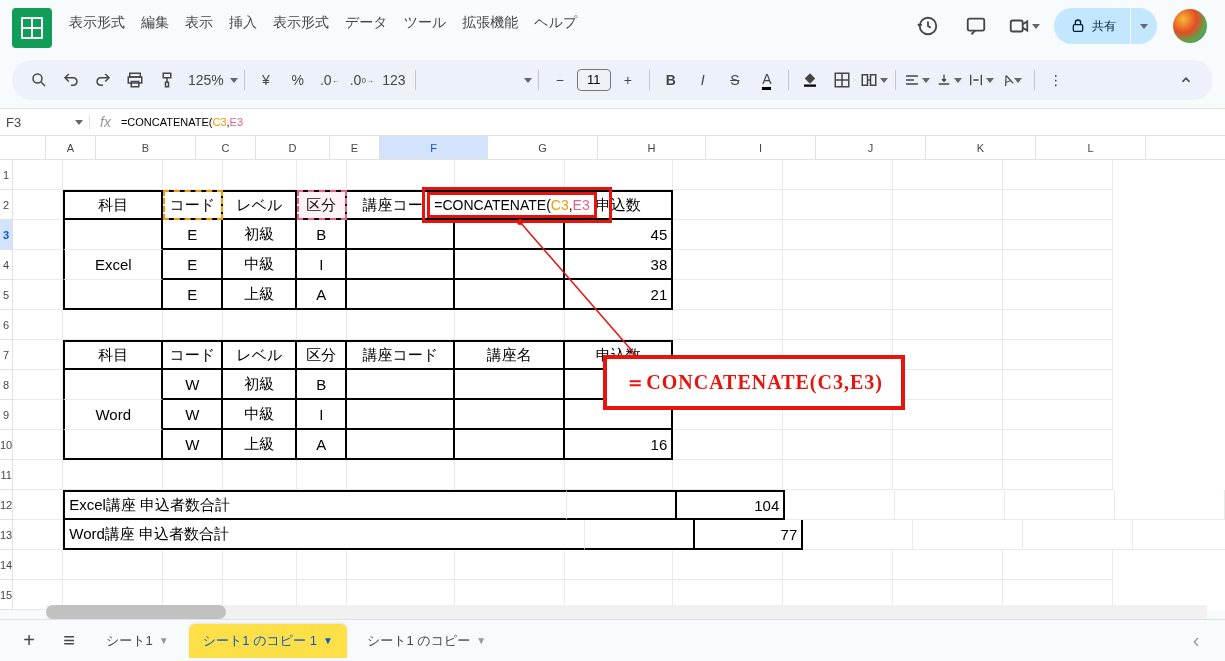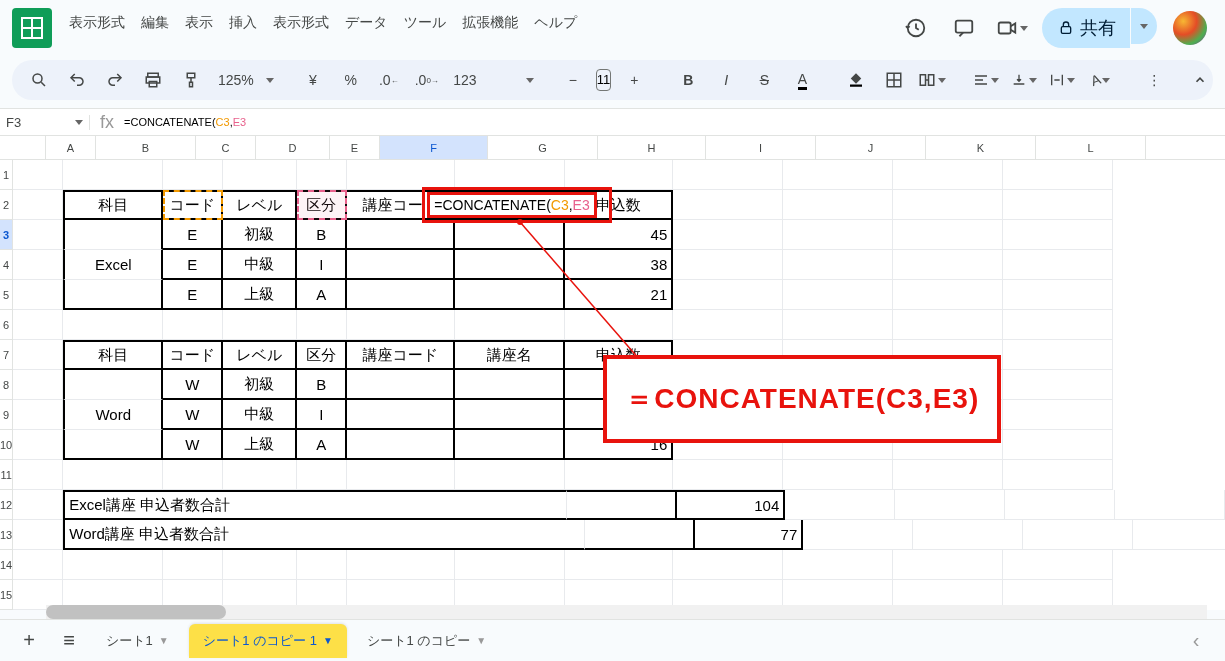--- a/index.html
+++ b/index.html
@@ -11,37 +11,37 @@
   .logo-inner { width: 22px; height: 22px; background: #fff; display: grid; grid-template-columns: 1fr 1fr; grid-template-rows: 1fr 1fr; gap: 2px; padding: 2px; }
   .logo-inner div { background: #0f9d58; }
   .title-area { flex: 1; }
   .title-row { display: flex; align-items: center; gap: 10px; }
   .doc-title { font-size: 18px; color: #202124; }
   .title-icon { color: #5f6368; width: 20px; height: 20px; display: inline-flex; align-items: center; justify-content: center; }
   .menubar { display: flex; gap: 2px; margin-top: 2px; }
   .menu-item { font-size: 14px; color: #444746; padding: 4px 7px; border-radius: 4px; cursor: pointer; }
   .right-actions { display: flex; align-items: center; gap: 12px; padding-right: 6px; }
   .icon-btn { width: 36px; height: 36px; border-radius: 50%; display: flex; align-items: center; justify-content: center; color: #444746; cursor: pointer; }
-  .share-btn { background: #c2e7ff; color: #001d35; border-radius: 40px 0 0 40px; padding: 8px 14px 8px 16px; display: flex; align-items: center; gap: 6px; font-size: 18px; font-weight: 500; cursor: pointer; }
+  .share-btn { background: #c2e7ff; color: #001d35; border-radius: 40px 0 0 40px; padding: 8px 14px 8px 16px; display: flex; align-items: center; gap: 6px; font-size: 12px; font-weight: 500; cursor: pointer; }
   .share-drop { background: #c2e7ff; border-radius: 0 40px 40px 0; width: 26px; height: 36px; display: flex; align-items: center; justify-content: center; cursor: pointer; margin-left: 1px; }
   .avatar { width: 34px; height: 34px; border-radius: 50%; background: radial-gradient(circle at 30% 30%, #f7b733, #e44d26 40%, #4caf50 70%, #8e24aa); margin-left: 4px; }
 
   
   .toolbar-wrap { padding: 0 12px; }
-  .toolbar { background: #edf2fa; border-radius: 24px; height: 40px; display: flex; align-items: center; padding: 0 12px; gap: 8px; }
+  .toolbar { background: #edf2fa; border-radius: 24px; height: 40px; display: flex; align-items: center; padding: 0 12px; gap: 2px; }
   .tool-btn { min-width: 30px; height: 30px; border-radius: 4px; display: flex; align-items: center; justify-content: center; color: #444746; cursor: pointer; font-size: 14px; }
   .tool-sep { width: 1px; height: 20px; background: #c7c7c7; margin: 0 4px; }
   .zoom { font-size: 14px; color: #444746; padding: 0 4px; }
   .fontsize-box { border: 1px solid #747775; border-radius: 4px; width: 34px; height: 22px; text-align: center; font-size: 13px; line-height: 20px; }
   .toolbar-spacer { flex: 1; }
 
   
   .formula-bar { display: flex; align-items: center; height: 28px; border-top: 1px solid #e1e3e1; border-bottom: 1px solid #e1e3e1; background: #fff; margin-top: 8px; }
   .namebox { width: 90px; text-align: center; font-size: 13px; color: #444746; border-right: 1px solid #e1e3e1; padding: 0 6px; display: flex; align-items: center; justify-content: space-between; }
-  .fx { color: #999; padding: 0 10px; font-size: 18px; }
+  .fx { font-style: italic; color: #999; padding: 0 10px; font-size: 14px; }
   .formula-input { font-size: 11px; font-family: 'Consolas', monospace; }
   .f-orange { color: #f29900; }
   .f-pink { color: #e8618c; }
 
   
   .grid-area { position: relative; background: #fff; }
   .col-headers { display: flex; height: 24px; background: #fff; border-bottom: 1px solid #e1e3e1; }
   .corner { width: 46px; border-right: 1px solid #e1e3e1; background: #fff; }
   .col-h { border-right: 1px solid #e1e3e1; text-align: center; font-size: 11px; color: #444746; line-height: 24px; }
   .col-h.active { background: #d3e3fd; color: #0b57d0; }
@@ -77,21 +77,21 @@
   .bl { border-left: 2px solid #000 !important; }
   .br { border-right: 2px solid #000 !important; }
 
   
   .ref-c3 { position: absolute; left: 150px; top: 30px; width: 60px; height: 30px; border: 2px dashed #f29900; pointer-events: none; z-index: 5; }
   .ref-e3 { position: absolute; left: 284px; top: 30px; width: 50px; height: 30px; border: 2px dashed #e8618c; pointer-events: none; z-index: 5; background: rgba(232,97,140,0.08); }
 
   
   .editing-cell { position: absolute; left: 414px; top: 32px; height: 26px; border: 3px solid #e8130d; background: #fff; font-family: Consolas, monospace; font-size: 14px; padding: 0 4px; display: flex; align-items: center; z-index: 10; white-space: nowrap; }
   .editing-cell-outer { position: absolute; left: 409px; top: 27px; width: 190px; height: 36px; border: 3px solid #e8130d; z-index: 9; }
-  .callout-box { position: absolute; border: 4px solid #e8130d; background: #fff; color: #e8130d; font-size: 28px; font-weight: bold; padding: 21px 18px; z-index: 16; font-family: Liberation Sans, sans-serif; letter-spacing: 1px; }
+  .callout-box { position: absolute; border: 4px solid #e8130d; background: #fff; color: #e8130d; font-size: 20px; font-weight: bold; padding: 10px 18px; z-index: 16; font-family: Liberation Serif, serif; letter-spacing: 1px; }
 
   
   .sheet-bar { position: absolute; bottom: 0; left: 0; right: 0; height: 42px; background: #f8fbfd; border-top: 1px solid #e1e3e1; display: flex; align-items: center; padding: 0 12px; gap: 6px; }
   .sheet-btn { width: 34px; height: 34px; display: flex; align-items: center; justify-content: center; color: #444746; cursor: pointer; font-size: 20px; }
   .sheet-tab { padding: 0 14px; height: 34px; display: flex; align-items: center; gap: 6px; font-size: 13px; color: #444746; border-radius: 6px 6px 0 0; cursor: pointer; }
   .sheet-tab.active { background: #fde047; color: #0b57d0; font-weight: 500; box-shadow: 0 -1px 3px rgba(0,0,0,0.1); }
   .tab-caret { font-size: 10px; color: #999; }
 
   
   .h-scroll { position: absolute; bottom: 42px; left: 46px; right: 18px; height: 14px; background: #f1f1f1; }

